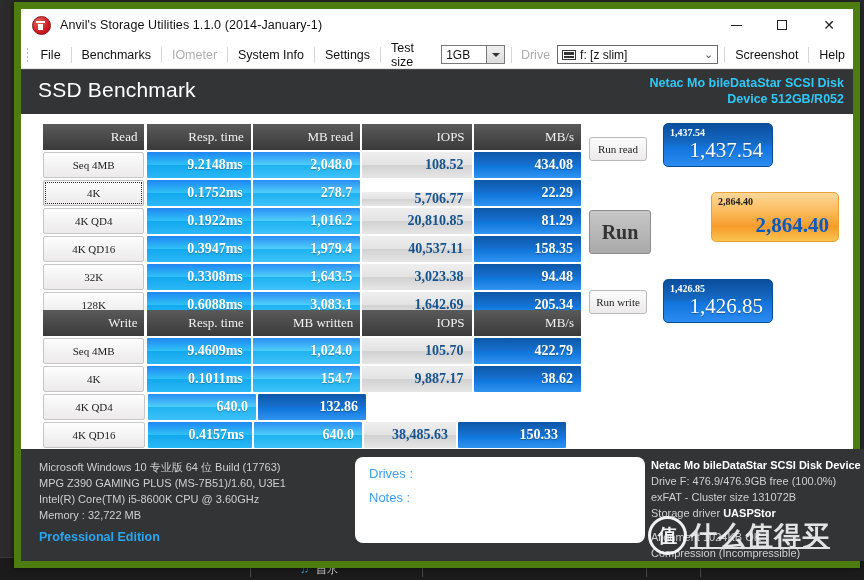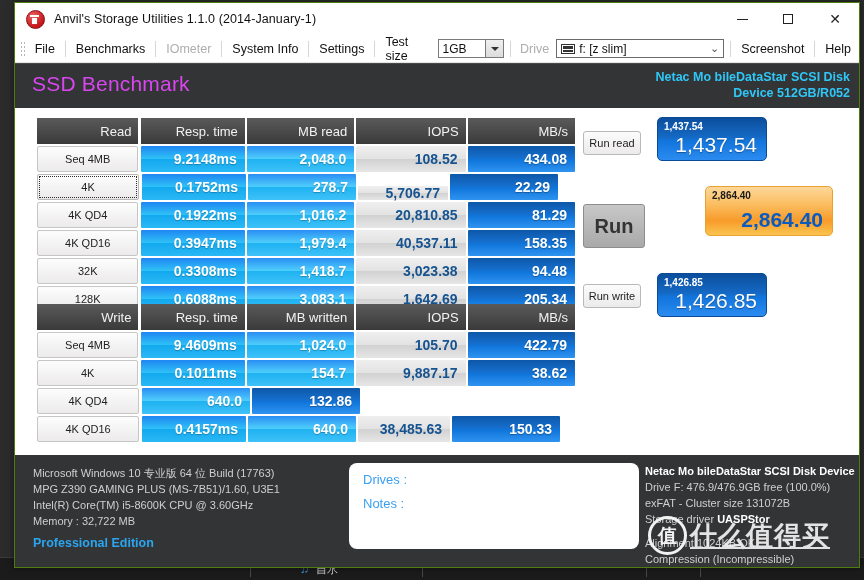--- a/index.html
+++ b/index.html
@@ -7,21 +7,21 @@
   .screen{position:relative;width:864px;height:580px;background:#1d1d1d;overflow:hidden;}
   
   .desktop{position:absolute;left:0;top:0;width:864px;height:580px;background:#2b2b2b;}
   .taskbar{position:absolute;left:0;bottom:0;width:864px;height:22px;background:#1b1b1b;border-top:1px solid #3a3a3a;}
   .taskbar-item{position:absolute;top:2px;height:18px;display:flex;align-items:center;color:#cfcfcf;font-size:11px;}
   .tb-note{left:300px;}
   .tb-icon{display:inline-block;width:12px;height:12px;margin-right:4px;color:#3a9ddc;font-size:12px;line-height:12px;}
   .tb-div{position:absolute;top:3px;width:1px;height:16px;background:#4a4a4a;}
 
   
-  .window{position:absolute;left:14px;top:2px;width:846px;height:566px;background:#ffffff;border:1px solid #4d7c0f;box-sizing:border-box;box-shadow:0 0 6px rgba(0,0,0,.55);}
+  .window{position:absolute;left:14px;top:2px;width:846px;height:566px;background:#ffffff;border:7px solid #4d7c0f;box-sizing:border-box;box-shadow:0 0 6px rgba(0,0,0,.55);}
   .titlebar{position:relative;height:32px;background:#ffffff;display:flex;align-items:center;}
   .app-icon{margin-left:11px;width:17px;height:17px;border-radius:50%;background:radial-gradient(circle at 35% 30%,#ef6060,#c3161b 70%);border:1px solid #8d0f12;position:relative;}
   .app-icon:before{content:"";position:absolute;left:3px;top:4px;width:9px;height:2px;background:#fff;}
   .app-icon:after{content:"";position:absolute;left:5px;top:7px;width:5px;height:6px;background:#fff;}
   .title-text{margin-left:9px;font-size:12.5px;color:#111;letter-spacing:.1px;}
   .winbtns{position:absolute;right:0;top:0;height:32px;display:flex;}
   .winbtn{width:46px;height:32px;display:flex;align-items:center;justify-content:center;color:#222;font-size:12px;}
   .winbtn.close{width:48px;}
   .glyph-min{display:block;width:11px;height:1px;background:#222;}
   .glyph-max{display:block;width:10px;height:10px;border:1px solid #222;box-sizing:border-box;}
@@ -42,25 +42,25 @@
   .combo.drive{width:177px;border:1px solid #6b6b6b;}
   .combo.drive .flat{width:17px;height:17px;display:flex;align-items:center;justify-content:center;background:#fff;}
   .chev{font-family:"DejaVu Sans",sans-serif;font-size:11px;color:#555;}
   .drvicon{width:14px;height:10px;border:1px solid #333;background:#fff;margin:0 4px 0 4px;position:relative;box-sizing:border-box;}
   .drvicon:before{content:"";position:absolute;left:1px;top:1px;right:1px;height:3px;background:#333;}
   .drvicon:after{content:"";position:absolute;left:1px;bottom:1px;right:1px;height:2px;background:#333;}
   .drive-label{font-size:12.5px;color:#adadad;padding:0 7px;}
 
   
   .band{position:relative;margin:0 0 0 0;height:44px;background:#333436;border-top:1px solid #4a4a4a;}
-  .band-title{position:absolute;left:17px;top:8px;font-size:21px;color:#d946ef;font-weight:400;letter-spacing:.2px;}
+  .band-title{position:absolute;left:17px;top:8px;font-size:21px;color:#ffffff;font-weight:400;letter-spacing:.2px;}
   .band-dev{position:absolute;right:9px;top:5px;text-align:right;font-size:12.5px;font-weight:bold;color:#2fc7f7;line-height:16px;}
 
   
-  .content{position:relative;background:#fff;height:344px;}
+  .content{position:relative;background:#fff;height:344px;font-family:Liberation Serif, serif;}
 
   
   .tbl{position:absolute;left:22px;width:540px;}
   .trow{display:flex;height:26px;margin-bottom:2px;}
   .hdr-cell{font-size:13px;color:#f2f2f2;background:linear-gradient(#5a5a5a,#3a3a3a);display:flex;align-items:center;justify-content:flex-end;padding-right:7px;box-sizing:border-box;margin-right:2px;}
   .lbl-cell{width:102px;background:linear-gradient(#fdfdfd,#eceaea);border:1px solid #c6c6c6;border-radius:2px;display:flex;align-items:center;justify-content:center;font-size:11px;color:#222;box-sizing:border-box;margin-right:3px;}
   .lbl-cell.focus{border:1px solid #b8b8b8;outline:1px dotted #2b2b2b;outline-offset:-3px;}
   .val-cell{display:flex;align-items:center;justify-content:flex-end;padding-right:8px;box-sizing:border-box;margin-right:2px;font-size:14px;font-weight:bold;border-radius:1px;}
   .v-resp{background:linear-gradient(180deg,#1f86f2 0%,#2fc0f7 48%,#13a9ef 52%,#2bb8f5 100%);color:#fff;text-shadow:0 1px 1px rgba(0,0,0,.25);}
   .v-mb{background:linear-gradient(180deg,#2a8ef3 0%,#4ecdfb 48%,#1fb2f2 52%,#3ec2f8 100%);color:#fff;text-shadow:0 1px 1px rgba(0,0,0,.25);}
@@ -184,41 +184,41 @@
             <div class="lbl-cell">Seq 4MB</div>
             <div class="val-cell v-resp" style="width: 104px;">9.2148ms</div>
             <div class="val-cell v-mb" style="width: 108px;">2,048.0</div>
             <div class="val-cell v-iops" style="width: 110px;">108.52</div>
             <div class="val-cell v-mbs" style="width: 108px;">434.08</div>
           </div>
           <div class="trow">
             <div class="lbl-cell focus">4K</div>
             <div class="val-cell v-resp" style="width: 104px;">0.1752ms</div>
             <div class="val-cell v-mb" style="width: 108px;">278.7</div>
-            <div class="val-cell v-iops" style="width: 90px; margin-top: 12px;">5,706.77</div>
+            <div class="val-cell v-iops" style="width: 110px; margin-top: 12px;">5,706.77</div>
             <div class="val-cell v-mbs" style="width: 108px;">22.29</div>
           </div>
           <div class="trow">
             <div class="lbl-cell">4K QD4</div>
             <div class="val-cell v-resp" style="width: 104px;">0.1922ms</div>
             <div class="val-cell v-mb" style="width: 108px;">1,016.2</div>
             <div class="val-cell v-iops" style="width: 110px;">20,810.85</div>
             <div class="val-cell v-mbs" style="width: 108px;">81.29</div>
           </div>
           <div class="trow">
             <div class="lbl-cell">4K QD16</div>
             <div class="val-cell v-resp" style="width: 104px;">0.3947ms</div>
             <div class="val-cell v-mb" style="width: 108px;">1,979.4</div>
             <div class="val-cell v-iops" style="width: 110px;">40,537.11</div>
             <div class="val-cell v-mbs" style="width: 108px;">158.35</div>
           </div>
           <div class="trow">
             <div class="lbl-cell">32K</div>
             <div class="val-cell v-resp" style="width: 104px;">0.3308ms</div>
-            <div class="val-cell v-mb" style="width: 108px;">1,418.7</div>
+            <div class="val-cell v-mb" style="width: 108px;">1,643.5</div>
             <div class="val-cell v-iops" style="width: 110px;">3,023.38</div>
             <div class="val-cell v-mbs" style="width: 108px;">94.48</div>
           </div>
           <div class="trow">
             <div class="lbl-cell">128K</div>
             <div class="val-cell v-resp" style="width: 104px;">0.6088ms</div>
             <div class="val-cell v-mb" style="width: 108px;">3,083.1</div>
             <div class="val-cell v-iops" style="width: 110px;">1,642.69</div>
             <div class="val-cell v-mbs" style="width: 108px;">205.34</div>
           </div>

